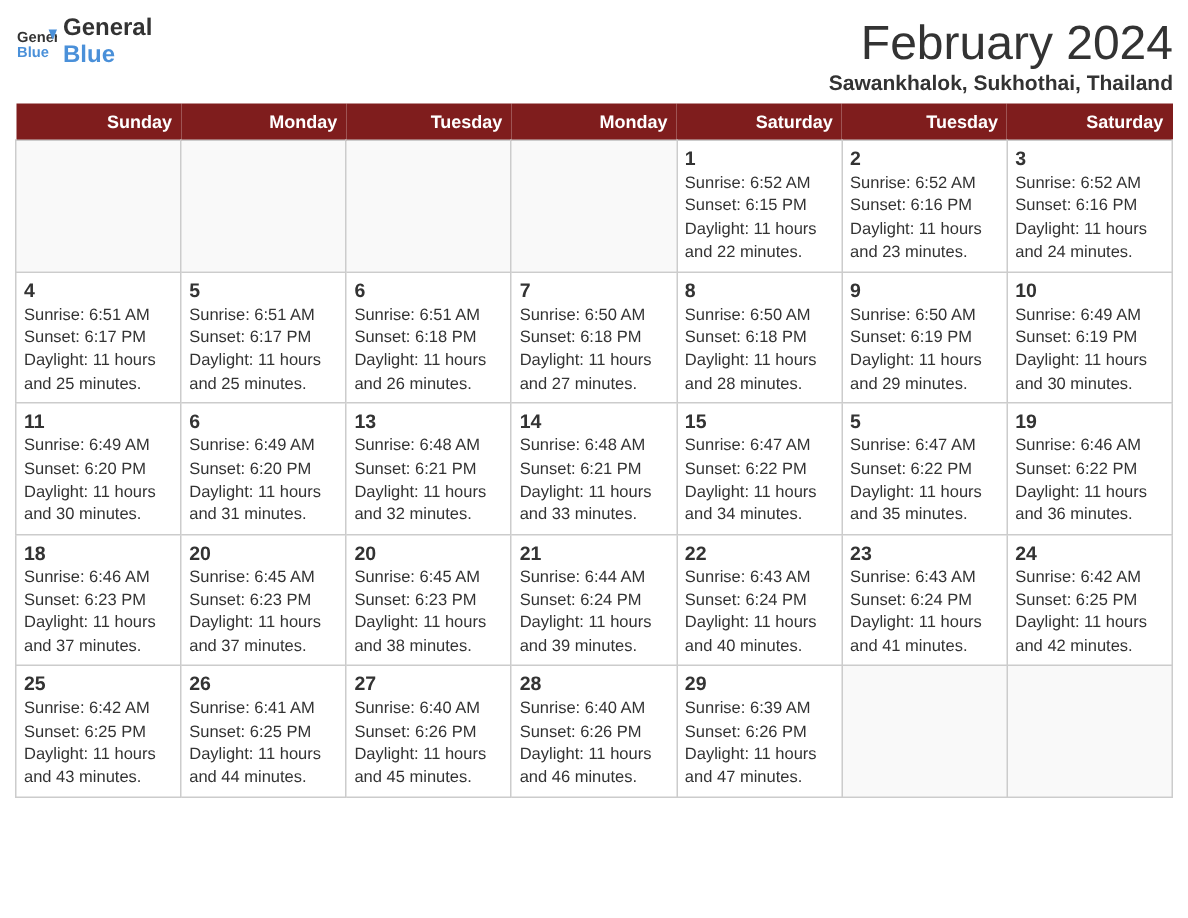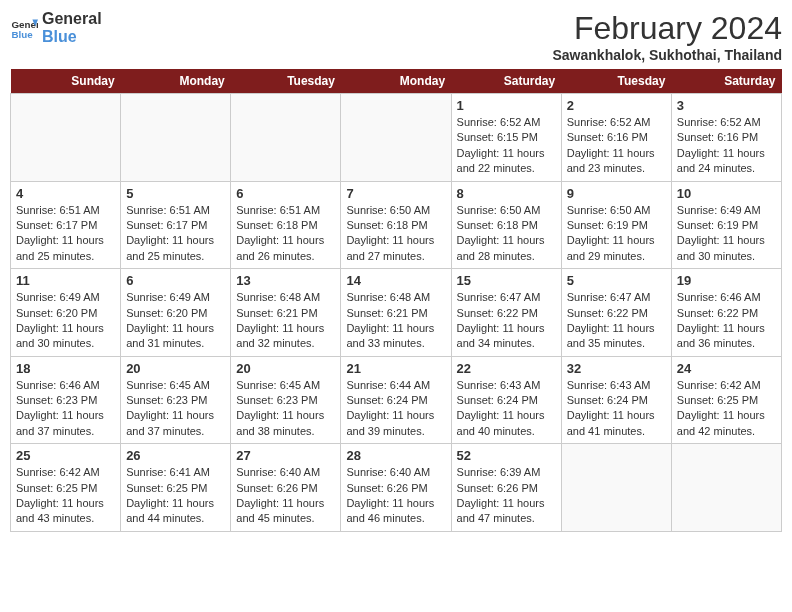--- a/index.html
+++ b/index.html
@@ -206,21 +206,21 @@
         </td>
         <td>
           <div class="day-num">21</div>
           <div class="day-info">Sunrise: 6:44 AM<br>Sunset: 6:24 PM<br>Daylight: 11 hours and 39 minutes.</div>
         </td>
         <td>
           <div class="day-num">22</div>
           <div class="day-info">Sunrise: 6:43 AM<br>Sunset: 6:24 PM<br>Daylight: 11 hours and 40 minutes.</div>
         </td>
         <td>
-          <div class="day-num">32</div>
+          <div class="day-num">23</div>
           <div class="day-info">Sunrise: 6:43 AM<br>Sunset: 6:24 PM<br>Daylight: 11 hours and 41 minutes.</div>
         </td>
         <td>
           <div class="day-num">24</div>
           <div class="day-info">Sunrise: 6:42 AM<br>Sunset: 6:25 PM<br>Daylight: 11 hours and 42 minutes.</div>
         </td>
       </tr>
       <tr>
         <td>
           <div class="day-num">25</div>
@@ -232,20 +232,20 @@
         </td>
         <td>
           <div class="day-num">27</div>
           <div class="day-info">Sunrise: 6:40 AM<br>Sunset: 6:26 PM<br>Daylight: 11 hours and 45 minutes.</div>
         </td>
         <td>
           <div class="day-num">28</div>
           <div class="day-info">Sunrise: 6:40 AM<br>Sunset: 6:26 PM<br>Daylight: 11 hours and 46 minutes.</div>
         </td>
         <td>
-          <div class="day-num">52</div>
+          <div class="day-num">29</div>
           <div class="day-info">Sunrise: 6:39 AM<br>Sunset: 6:26 PM<br>Daylight: 11 hours and 47 minutes.</div>
         </td>
         <td class="empty-cell"></td>
         <td class="empty-cell"></td>
       </tr>
     </tbody>
 </table>
 
 </body></html>

